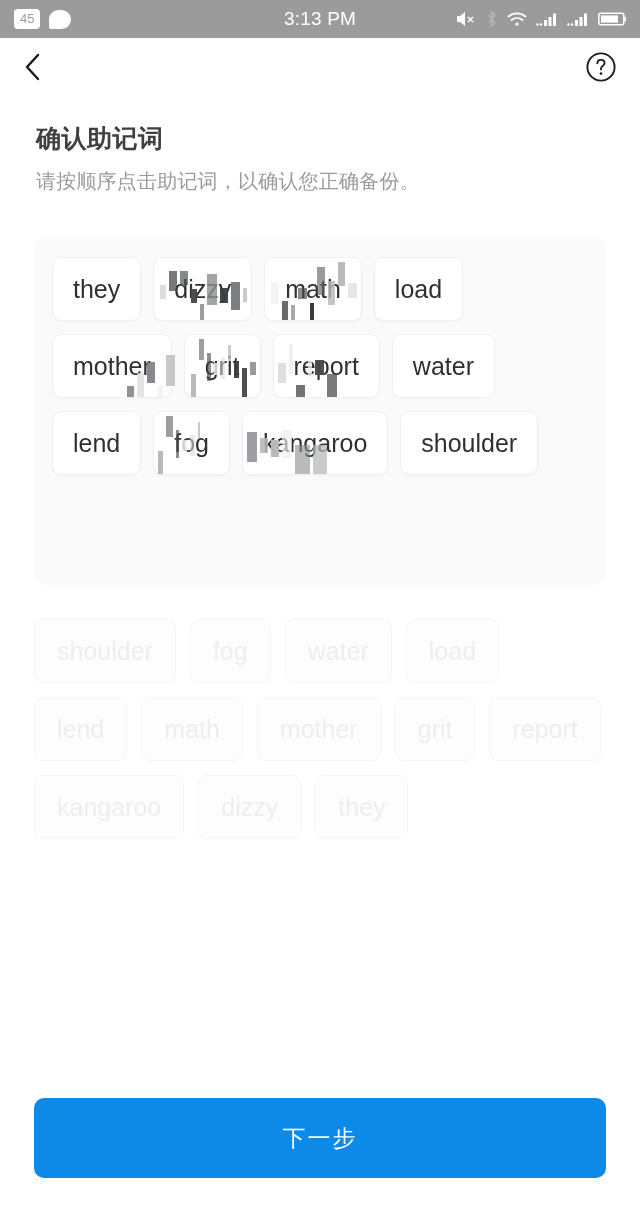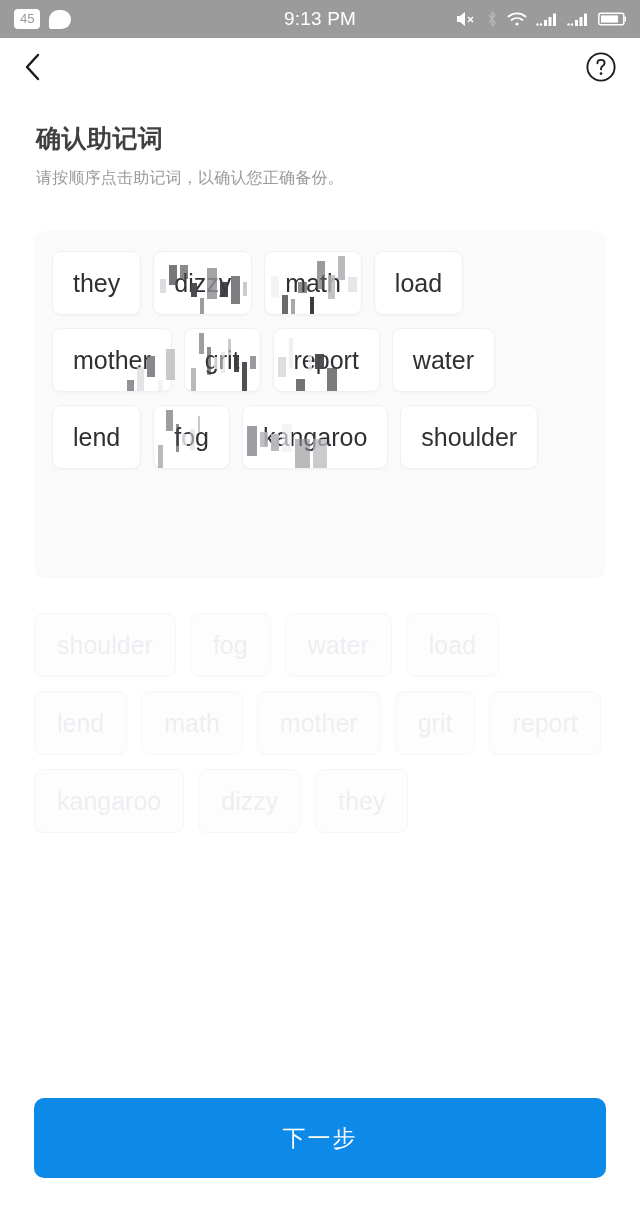--- a/index.html
+++ b/index.html
@@ -89,21 +89,21 @@
   
   .heading { padding: 22px 36px 0; }
   .page-title {
     font-size: 25px;
     font-weight: 700;
     color: #404040;
     letter-spacing: 0.5px;
   }
   .page-sub {
     margin-top: 13px;
-    font-size: 16px;
+    font-size: 20px;
     color: #9a9a9f;
     letter-spacing: 0.2px;
   }
 
   
   .selected-panel {
     margin: 42px 34px 0;
     background: #fafafb;
     border-radius: 12px;
     padding: 20px 18px 22px;
@@ -188,21 +188,21 @@
 </head>
 <body>
 
 <div class="phone">
 
   <div class="statusbar">
     <div class="sb-left">
       <span class="sb-badge">45</span>
       <span class="sb-bubble"></span>
     </div>
-    <div class="sb-time">9:13 PM</div>
+    <div class="sb-time">3:13 PM</div>
     <div class="sb-right">
       <span>
         <svg width="22" height="18" viewBox="0 0 22 18">
           <path d="M2 6h3l5-4v14l-5-4H2z" fill="#fff"></path>
           <path d="M13 7l5 5M18 7l-5 5" stroke="#fff" stroke-width="1.4" fill="none"></path>
         </svg>
       </span>
       <span>
         <svg width="12" height="18" viewBox="0 0 12 18">
           <path d="M3 5l6 8-3 3V2l3 3-6 8" stroke="#b5b5b5" stroke-width="1.5" fill="none" stroke-linejoin="round"></path>

